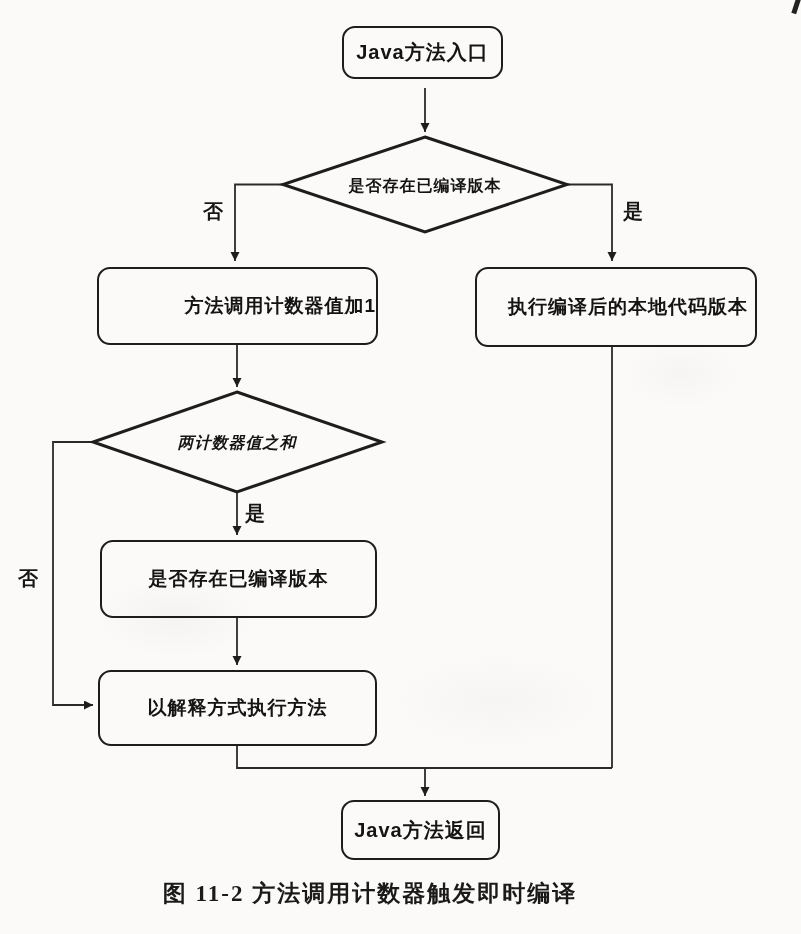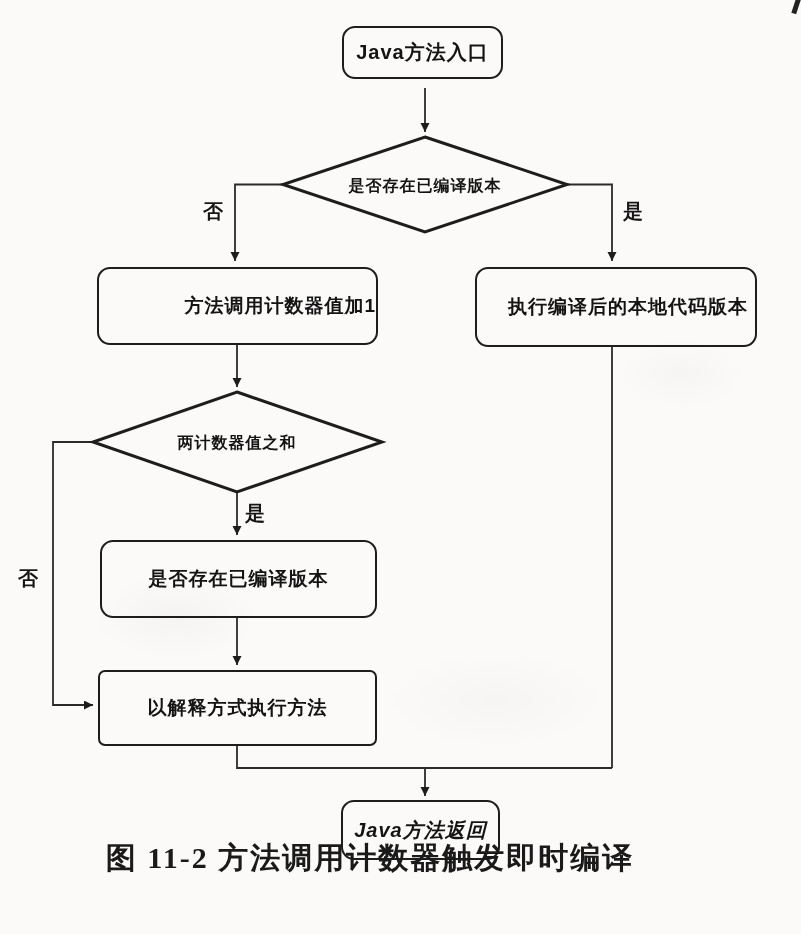--- a/index.html
+++ b/index.html
@@ -32,25 +32,25 @@
     position:absolute;
     display:flex;flex-direction:column;align-items:center;justify-content:center;
     font-weight:bold;color:#141414;font-size:16px;letter-spacing:1px;
     text-align:right;line-height:25px;
   }
   .elabel{
     position:absolute;
     font-weight:bold;color:#161616;font-size:20px;
   }
   .caption{
-    position:absolute;left:100px;top:838px;width:540px;
+    position:absolute;left:100px;top:878px;width:540px;
     text-align:center;
     font-family:"Liberation Serif",serif;
     font-weight:bold;color:#1a1a1a;
-    font-size:30px;letter-spacing:2px;
+    font-size:23px;letter-spacing:2px;
   }
   .watermark{
     position:absolute;left:478px;top:902px;width:320px;
     font-family:"DejaVu Sans Mono",monospace;
     font-size:17px;color:#c6c6c6;letter-spacing:0px;
     text-align:right;white-space:nowrap;
   }
   .scan-mark{
     position:absolute;right:2px;top:-4px;width:5px;height:18px;
     background:#222;transform:rotate(18deg);
@@ -101,33 +101,33 @@
   </div>
 
   <div class="node" style="left:97px;top:267px;width:281px;height:78px;font-size:19px;justify-content:flex-end;">
     <span>方法调用计数器值加1</span>
   </div>
 
   <div class="node" style="left:475px;top:267px;width:282px;height:80px;font-size:19px;padding-left:24px;">
     <span>执行编译后的本地代码版本</span>
   </div>
 
-  <div class="dtext" style="left:117px;top:417px;width:240px;height:50px;">
+  <div class="dtext" style="left:117px;top:417px;width:240px;height:50px;font-style:italic;">
     <span>两计数器值之和</span>
   </div>
 
   <div class="node" style="left:100px;top:540px;width:277px;height:78px;font-size:19px;">
     <span>是否存在已编译版本</span>
   </div>
 
-  <div class="node" style="left:98px;top:670px;width:279px;height:76px;font-size:19px;border-radius:7px;">
+  <div class="node" style="left:98px;top:670px;width:279px;height:76px;font-size:19px;">
     <span>以解释方式执行方法</span>
   </div>
 
-  <div class="node" style="left:341px;top:800px;width:159px;height:60px;font-style:italic;">
+  <div class="node" style="left:341px;top:800px;width:159px;height:60px;">
     <span>Java方法返回</span>
   </div>
 
   <div class="elabel" style="left:203px;top:198px;">否</div>
   <div class="elabel" style="left:623px;top:198px;">是</div>
   <div class="elabel" style="left:245px;top:500px;">是</div>
   <div class="elabel" style="left:18px;top:565px;">否</div>
 
   <div class="caption">图 11-2  方法调用计数器触发即时编译</div>
 

